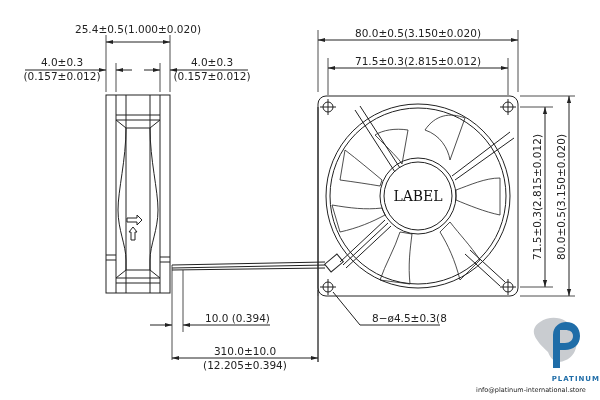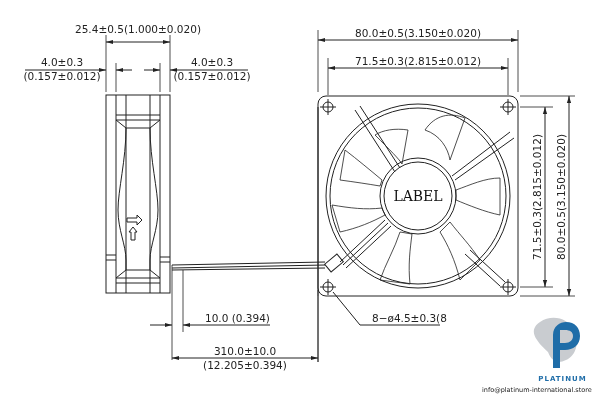--- a/index.html
+++ b/index.html
@@ -2,22 +2,22 @@
 <html><head>
 <meta charset="utf-8">
 <style>
   html,body{margin:0;padding:0;background:#fff;}
   body{width:600px;height:400px;position:relative;overflow:hidden;font-family:"DejaVu Sans",sans-serif;}
   svg{position:absolute;left:0;top:0;}
   .dim{font-family:"DejaVu Sans",sans-serif;font-size:10.5px;fill:#222;}
   .lbl{font-family:"DejaVu Serif",serif;font-size:14px;fill:#111;}
   .ln{stroke:#222;stroke-width:1;fill:none;}
   .th{stroke:#222;stroke-width:0.8;fill:none;}
-  .logo-name{position:absolute;left:525px;top:375px;width:75px;text-align:center;font-size:7px;font-weight:bold;letter-spacing:1px;color:#1f6da8;}
-  .logo-mail{position:absolute;left:482px;top:386px;width:118px;text-align:left;font-size:6.5px;color:#222;white-space:nowrap;}
+  .logo-name{position:absolute;left:525px;top:375px;width:75px;text-align:right;font-size:7px;font-weight:bold;letter-spacing:1px;color:#1f6da8;}
+  .logo-mail{position:absolute;left:472px;top:386px;width:118px;text-align:center;font-size:6.5px;color:#222;white-space:nowrap;}
 </style>
 </head>
 <body>
 
 <svg width="600" height="400" viewBox="0 0 600 400">
   <defs>
     <marker id="ar" viewBox="0 0 10 10" refX="10" refY="5" markerWidth="7" markerHeight="7" orient="auto-start-reverse">
       <path d="M0,2 L10,5 L0,8 z" fill="#222"></path>
     </marker>
   </defs>

